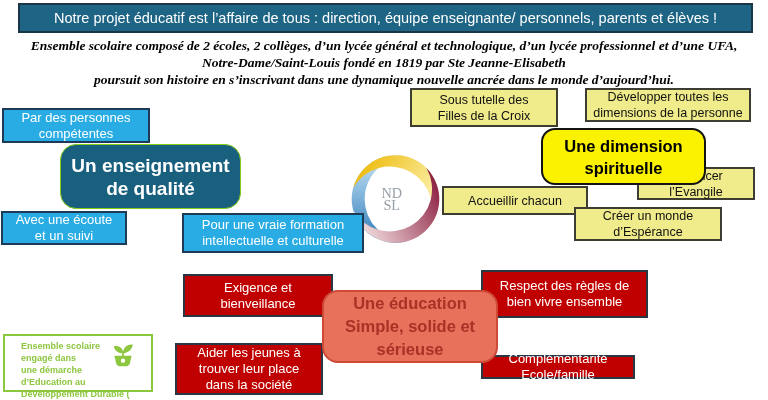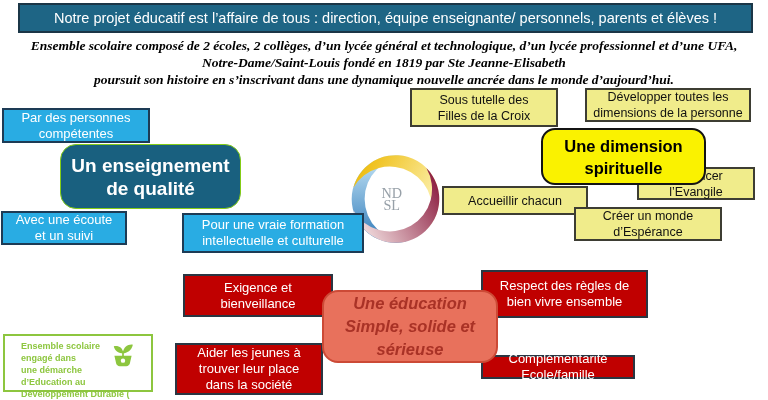--- a/index.html
+++ b/index.html
@@ -89,21 +89,21 @@
 
   <div class="box sat red" style="left:183px;top:274px;width:150px;height:43px;">Exigence et
 bienveillance</div>
   <div class="box sat red" style="left:481px;top:270px;width:167px;height:48px;">Respect des règles de
 bien vivre ensemble</div>
   <div class="box sat red" style="left:175px;top:343px;width:148px;height:52px;">Aider les jeunes à
 trouver leur place
 dans la société</div>
   <div class="box sat red" style="left:481px;top:355px;width:154px;height:24px;">Complémentarité
 Ecole/famille</div>
-  <div class="box hub education" style="left:322px;top:290px;width:176px;height:73px;font-style:italic;">Une éducation
+  <div class="box hub education" style="left:322px;top:290px;width:176px;height:73px;">Une éducation
 Simple, solide et
 sérieuse</div>
 
   <div class="box edd">
     <span style="white-space:pre-line;">Ensemble scolaire
 engagé dans
 une démarche d’Education au
 Développement Durable ( EDD)</span>
     <svg class="edd-icon" width="30" height="27" viewBox="0 0 24 22">
       <path fill="#8DC63F" d="M12 10 C 12 5.5, 8.5 3.5, 4.5 4.2 C 5.2 8.5, 9 10, 12 10 Z"></path>

